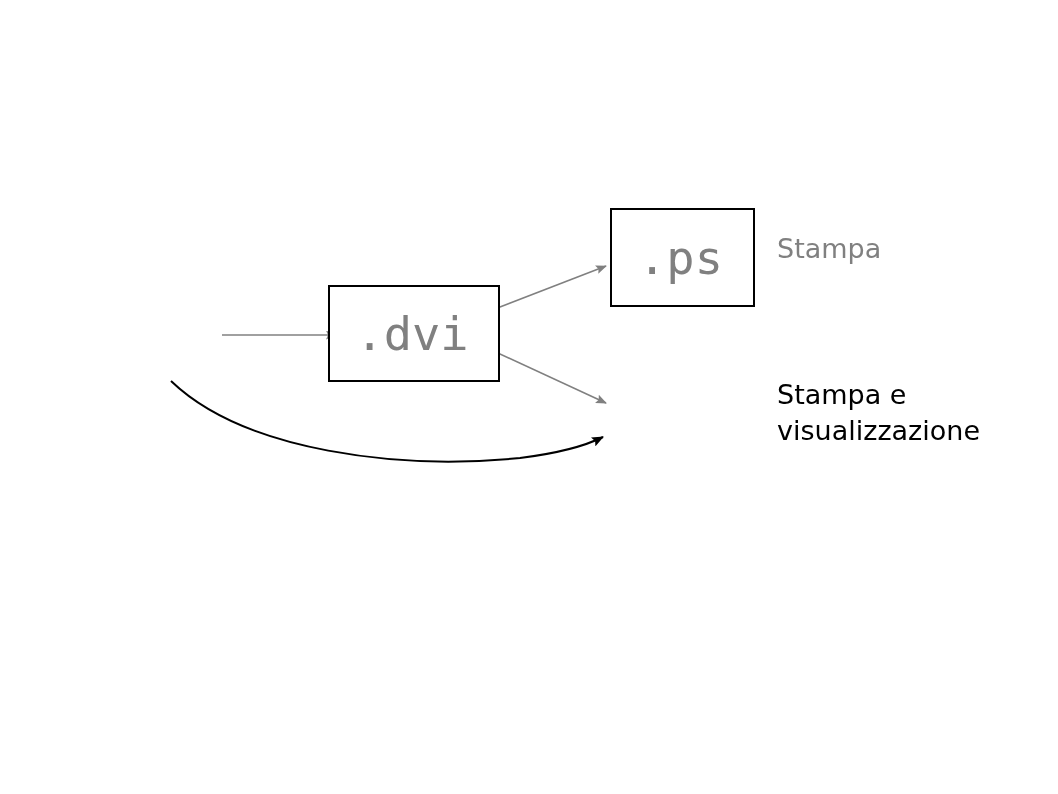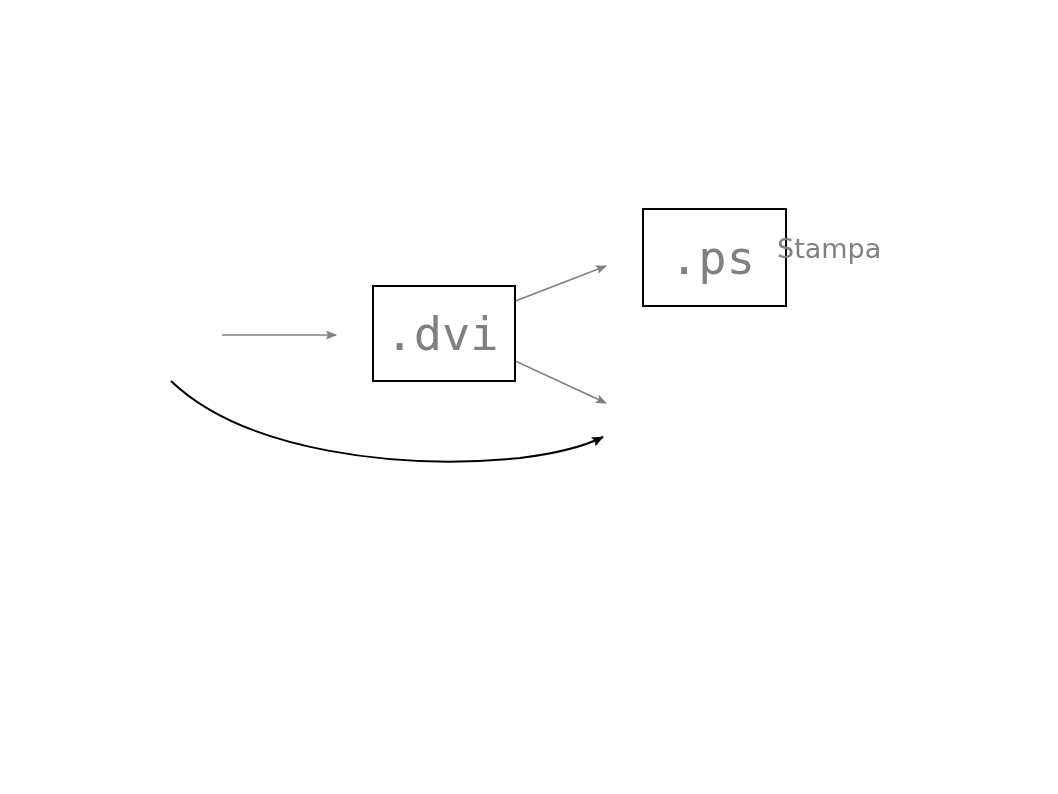--- a/index.html
+++ b/index.html
@@ -23,34 +23,33 @@
     border: 2px solid #000000;
     display: flex;
     align-items: center;
     justify-content: center;
     font-family: "DejaVu Sans Mono", "Liberation Mono", monospace;
     font-size: 47px;
     line-height: 1;
     letter-spacing: 0px;
     white-space: pre;
     user-select: none;
-    margin-left: 32px;
   }
   .node-tex {
     left: 72px;
     top: 287px;
     width: 147px;
     height: 95px;
     background: #ccccf7;
     color: #000000;
   }
   .node-dvi {
-    left: 340px;
+    left: 328px;
     top: 285px;
-    width: 144px;
+    width: 172px;
     height: 97px;
     background: #ffffff;
     color: #808080;
   }
   .node-ps {
     left: 610px;
     top: 208px;
     width: 145px;
     height: 99px;
     background: #ffffff;
@@ -123,14 +122,16 @@
     <span class="node-inner">.dvi</span>
   </div>
 
   <div class="node node-ps">
     <span class="node-inner">.ps</span>
   </div>
 
 
   <div class="caption caption-print">Stampa</div>
 
+  <div class="caption caption-printview">Stampa e
+visualizzazione</div>
 
 </div>
 
 </body></html>

